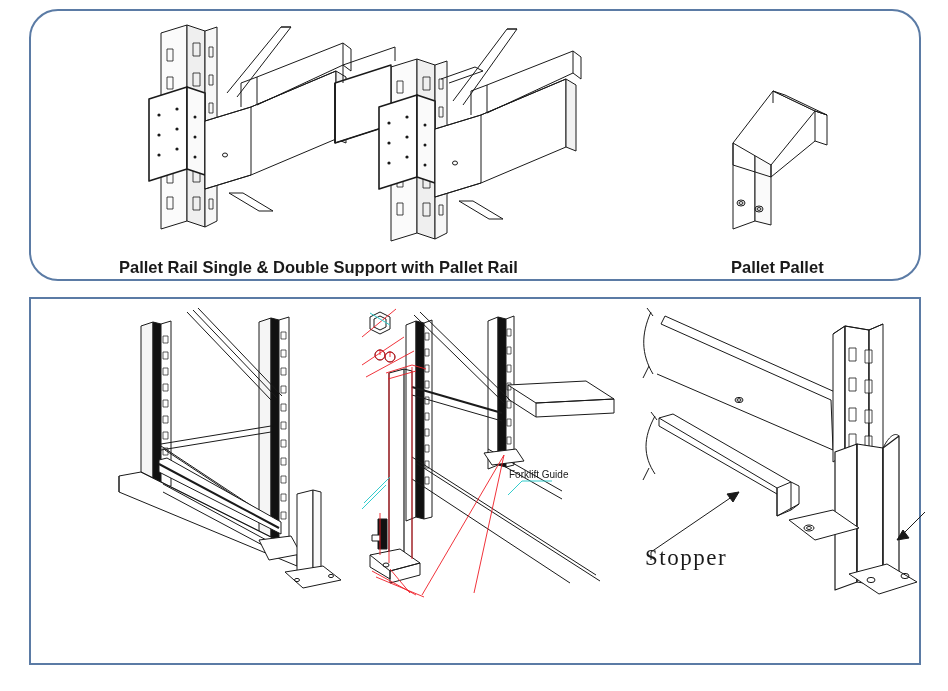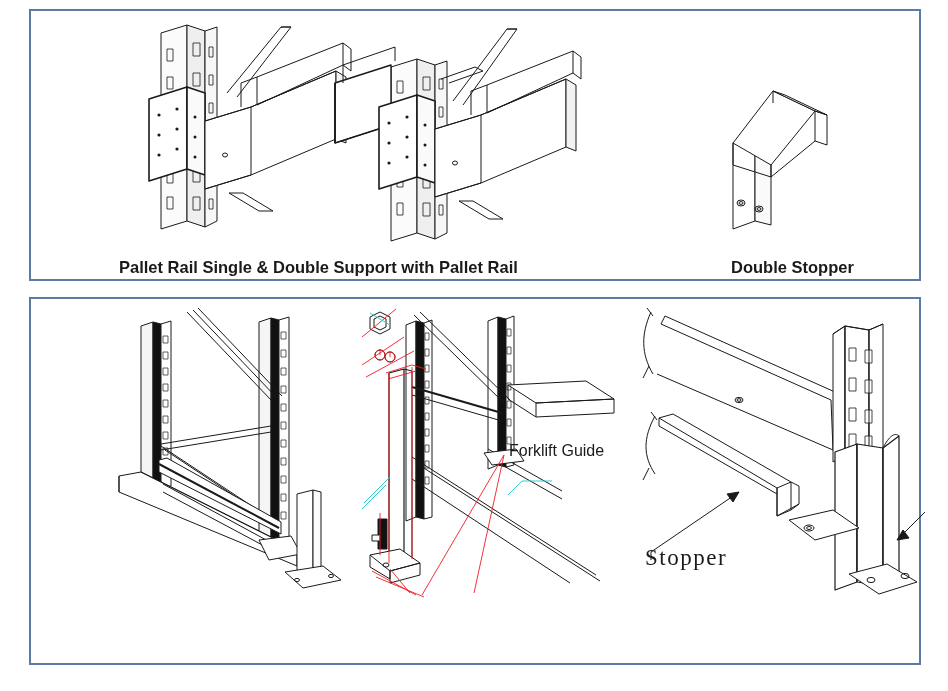--- a/index.html
+++ b/index.html
@@ -11,21 +11,21 @@
     position:relative;
   }
   .sheet{position:absolute;left:0;top:0;width:948px;height:691px;}
 
   .panel{
     position:absolute;
     border:2px solid #5b7ba5;
     background:#ffffff;
     box-sizing:border-box;
   }
-  #panel-top{left:29px;top:9px;width:892px;height:272px;}
+  #panel-top{left:29px;top:9px;width:892px;height:272px;border-radius:29px;}
   #panel-bottom{left:29px;top:297px;width:892px;height:368px;}
 
   .fig{position:absolute;}
   .fig svg{display:block;}
 
   .caption{
     position:absolute;
     font-weight:bold;
     color:#1a1a1a;
     font-family:"Liberation Sans", sans-serif;
@@ -34,22 +34,22 @@
   }
   #caption-pallet-rail{left:88px;top:247px;font-size:16.5px;}
   #caption-pallet-stopper{left:700px;top:247px;font-size:16.5px;}
 
   .ann-label{
     position:absolute;
     color:#1a1a1a;
     white-space:nowrap;
   }
   #label-forklift-guide{
-    left:509px;top:442px;
-    font-size:16px;
+    left:509px;top:469px;
+    font-size:10px;
     font-family:"Liberation Sans", sans-serif;
   }
   #label-forklift{
     left:645px;top:545px;
     font-size:23px;
     font-family:"Liberation Serif", serif;
     letter-spacing:1.5px;
   }
 </style>
 </head>
@@ -205,21 +205,21 @@
           <polyline points="78,84 78,96"></polyline>
           <polyline points="40,62 40,84"></polyline>
 
           <polyline points="80,10 80,22"></polyline>
         </g>
       </svg>
     </div>
 
     <div class="caption" id="caption-pallet-rail">Pallet Rail Single &amp; Double Support with Pallet Rail</div>
 
-    <div class="caption" id="caption-pallet-stopper">Double Stopper</div>
+    <div class="caption" id="caption-pallet-stopper">Pallet Pallet</div>
   </div>
 
   <div class="panel" id="panel-bottom">
 
     <div class="fig" style="left:70px;top:5px;">
       <svg width="250" height="295" viewBox="0 0 250 295">
         <g fill="none" stroke="#1a1a1a" stroke-width="1" stroke-linejoin="round">
 
           <polygon points="40,22 52,18 52,182 40,186" fill="#f5f5f5"></polygon>
           <polygon points="52,18 60,20 60,184 52,182" fill="#111111"></polygon>

